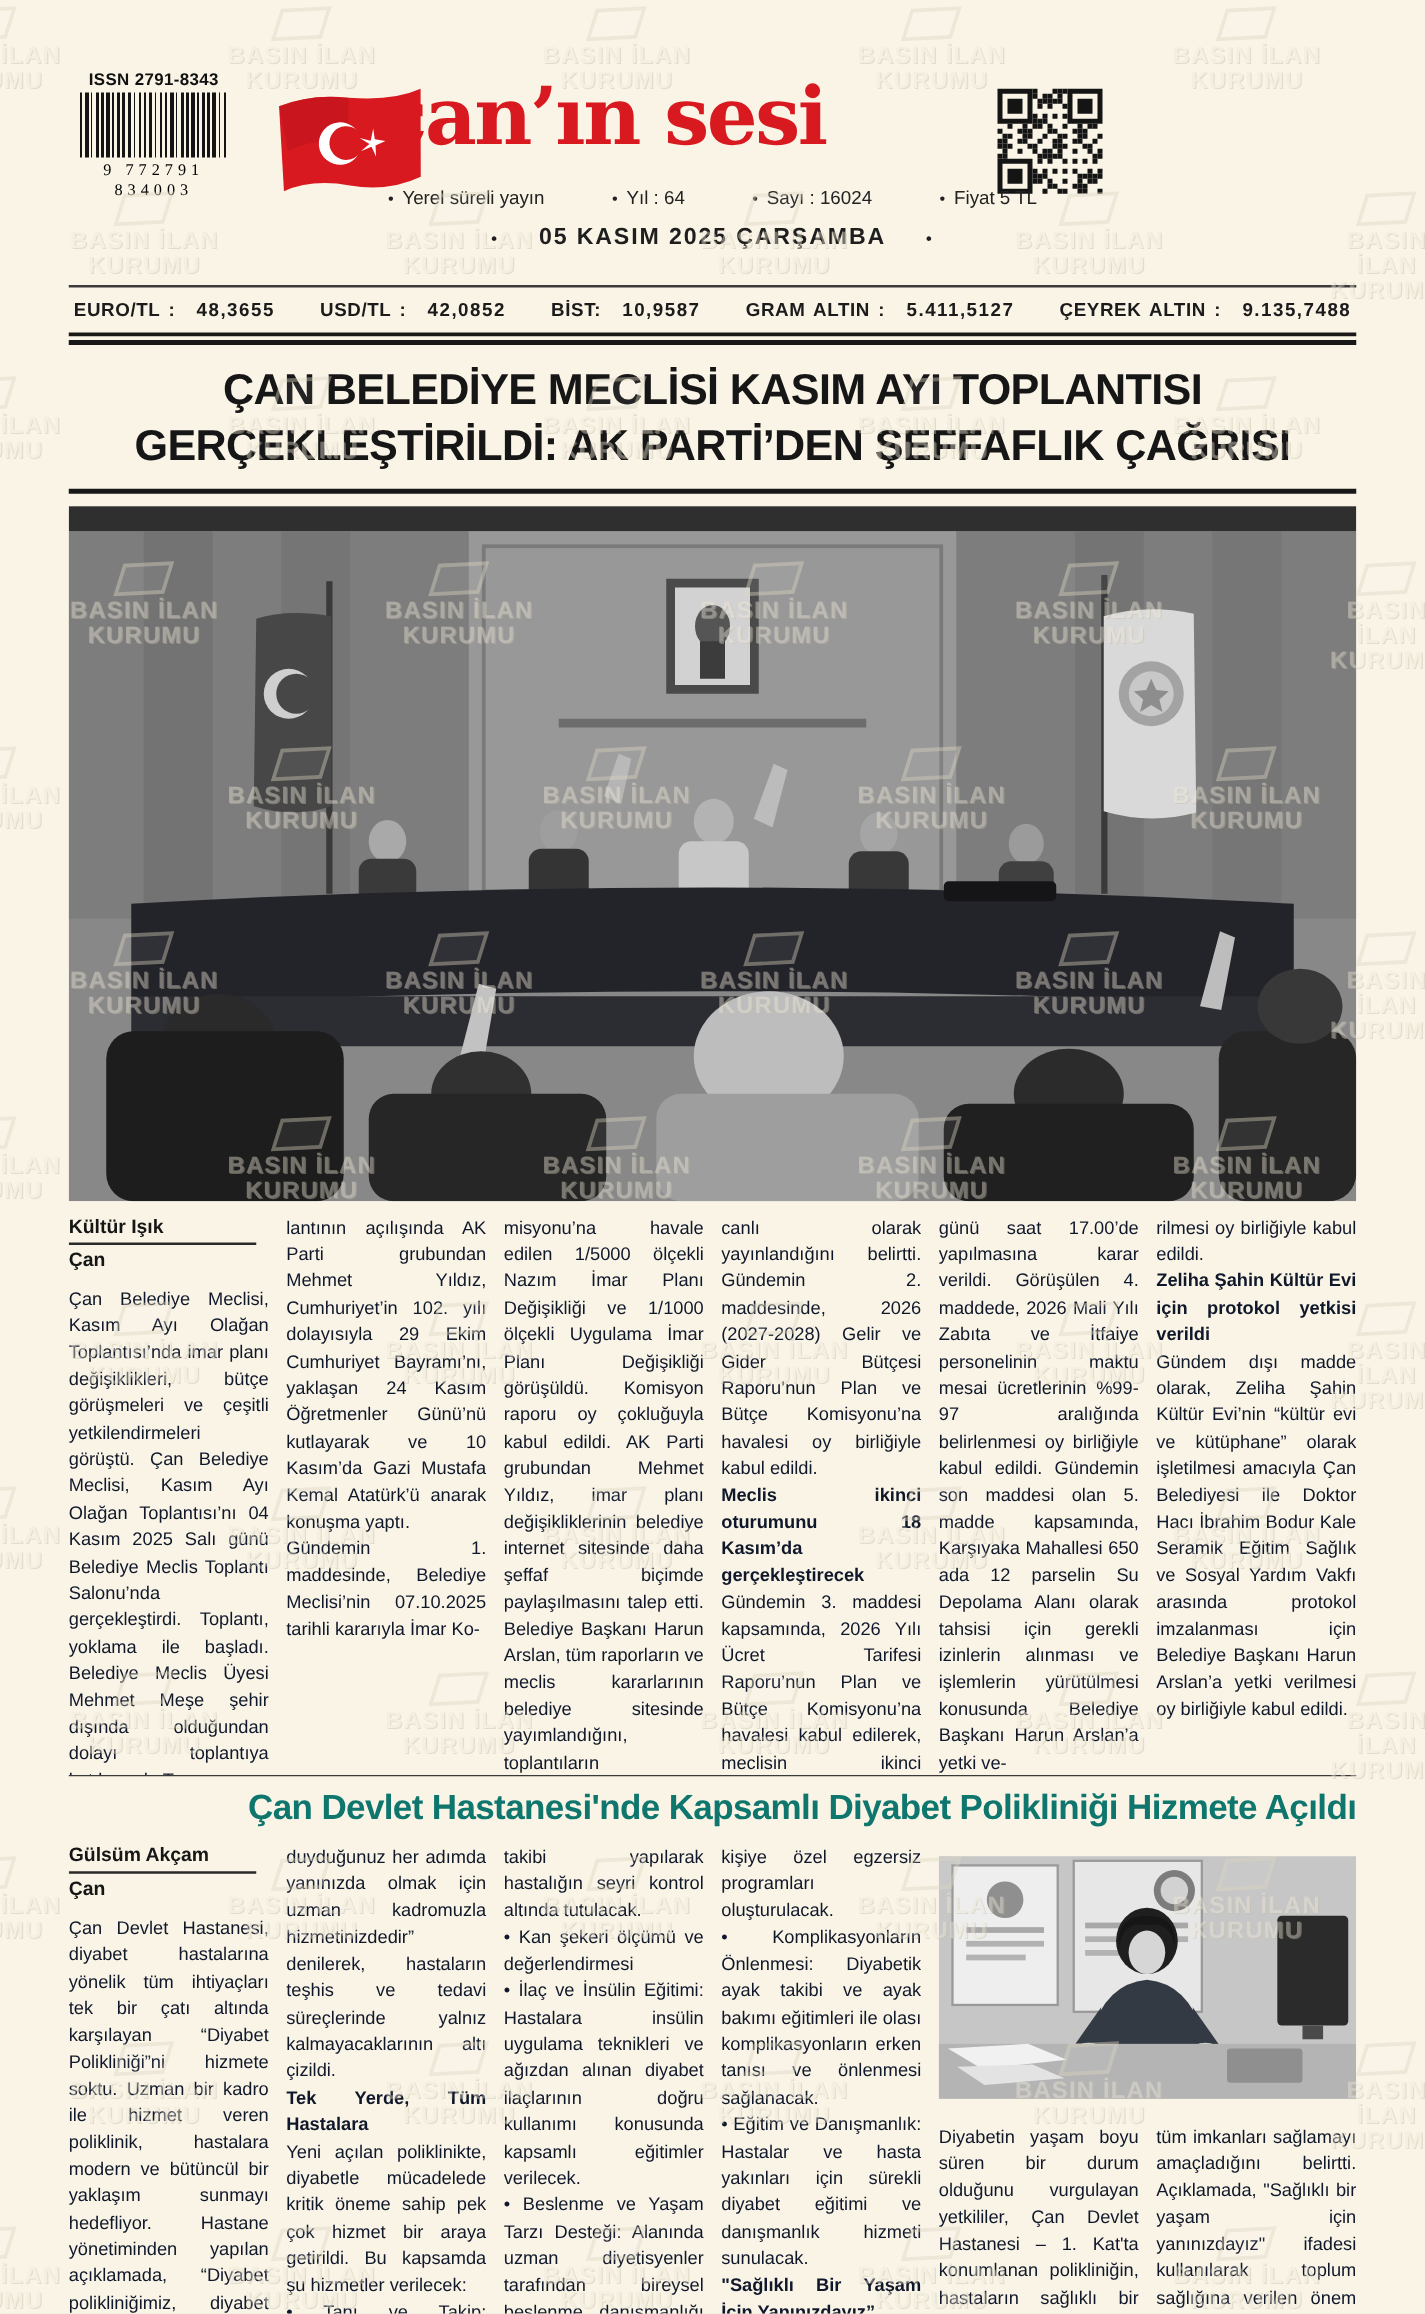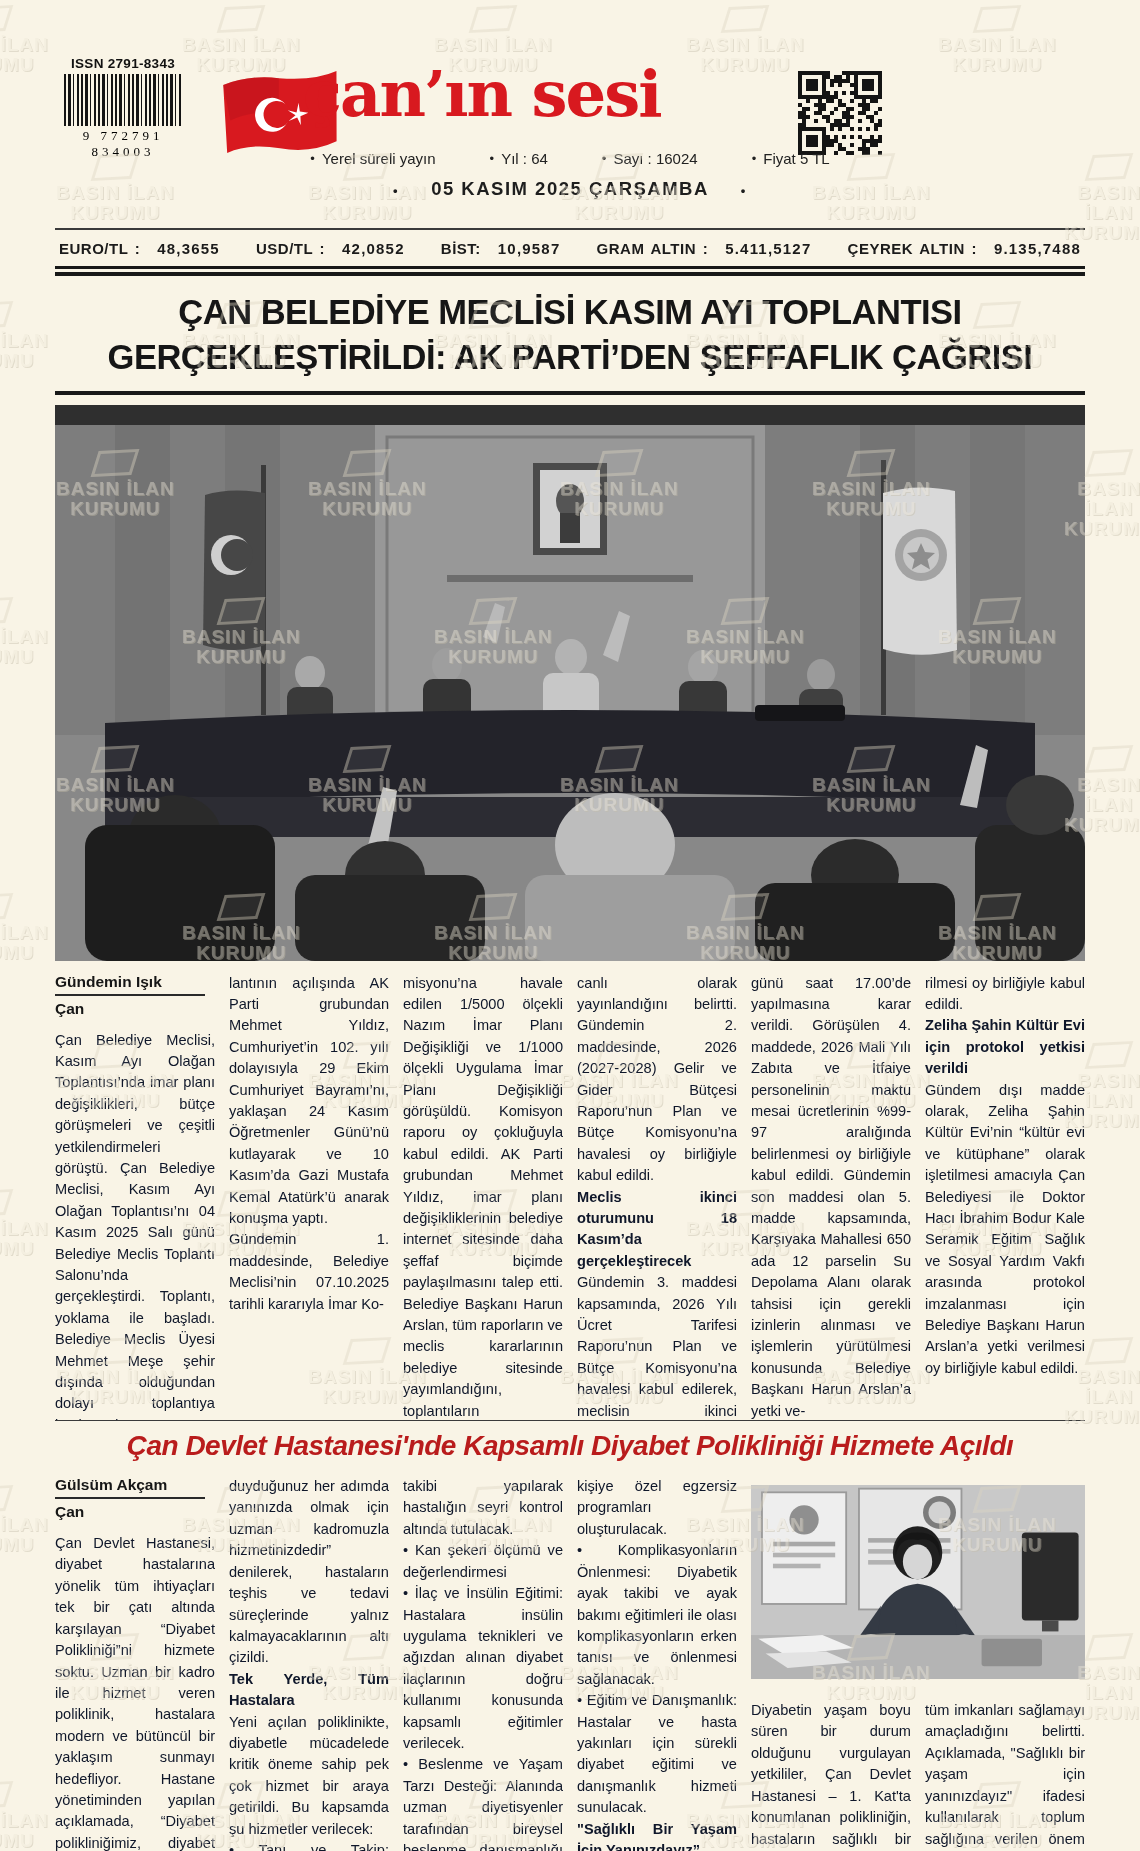--- a/index.html
+++ b/index.html
@@ -38,22 +38,22 @@
   .rule.double div{height:3.5px;background:#181818;}
   .rule.double div + div{margin-top:3px;}
   
   .ticker{margin:0 55px;padding:10px 4px 9px;display:flex;justify-content:space-between;
           font-weight:700;font-size:15px;color:#1b1b1b;position:relative;z-index:1;}
   .ticker .lab{letter-spacing:.5px;word-spacing:2px;}
   .ticker .val{margin-left:17px;letter-spacing:1.2px;}
   
   h1{margin:0;padding:14px 55px 10px;text-align:center;font-size:34.5px;line-height:1.32;
      font-weight:700;color:#161616;letter-spacing:-.5px;white-space:nowrap;position:relative;z-index:1;}
-  h2{margin:0;padding:9px 55px 8px;text-align:center;font-size:28px;font-weight:700;color:#b91c1c;
-     letter-spacing:-.5px;white-space:nowrap;position:relative;z-index:1;font-style:italic;}
+  h2{margin:0;padding:9px 55px 8px;text-align:right;font-size:28px;font-weight:700;color:#0f766e;
+     letter-spacing:-.5px;white-space:nowrap;position:relative;z-index:1;}
   
   .photo1{margin:10px 55px 12px;position:relative;z-index:1;line-height:0;}
   .photo2{line-height:0;}
   
   .cols{margin:0 55px;display:grid;grid-template-columns:repeat(6,1fr);gap:14px;
         position:relative;z-index:1;overflow:hidden;}
   .cols-a1{height:447px;}
   .cols-a2{height:392px;margin-top:6px;}
   .col{overflow:hidden;}
   .seg{margin:0;font-size:14.6px;line-height:21.4px;text-align:justify;color:#0f172a;
@@ -664,21 +664,21 @@
         <rect x="700" y="478" width="200" height="78" rx="20" fill="#202020"></rect>
         <rect x="920" y="420" width="110" height="136" rx="22" fill="#262626"></rect>
         <ellipse cx="985" cy="400" rx="34" ry="30" fill="#383838"></ellipse>
       </g>
     </svg>
   </figure>
 
   <section class="cols cols-a1">
     <div class="col">
       <div class="byline">
-        <span class="byline-name">Gündemin Işık</span>
+        <span class="byline-name">Kültür Işık</span>
         <span class="byline-loc">Çan</span>
       </div>
     <p class="seg normal">Çan Belediye Meclisi, Kasım Ayı Olağan Toplantısı’nda imar planı değişiklikleri, bütçe görüşmeleri ve çeşitli yetkilendirmeleri görüştü. Çan Belediye Meclisi, Kasım Ayı Olağan Toplantısı’nı 04 Kasım 2025 Salı günü Belediye Meclis Toplantı Salonu’nda gerçekleştirdi. Toplantı, yoklama ile başladı. Belediye Meclis Üyesi Mehmet Meşe şehir dışında olduğundan dolayı toplantıya katılamadı. Top-</p>
       </div>
     <div class="col">
         <p class="seg normal">lantının açılışında AK Parti grubundan Mehmet Yıldız, Cumhuriyet’in 102. yılı dolayısıyla 29 Ekim Cumhuriyet Bayramı’nı, yaklaşan 24 Kasım Öğretmenler Günü’nü kutlayarak ve 10 Kasım’da Gazi Mustafa Kemal Atatürk’ü anarak konuşma yaptı.</p>
         <p class="seg normal">Gündemin 1. maddesinde, Belediye Meclisi’nin 07.10.2025 tarihli kararıyla İmar Ko-</p>
       </div>
     <div class="col">
         <p class="seg normal">misyonu’na havale edilen 1/5000 ölçekli Nazım İmar Planı Değişikliği ve 1/1000 ölçekli Uygulama İmar Planı Değişikliği görüşüldü. Komisyon raporu oy çokluğuyla kabul edildi. AK Parti grubundan Mehmet Yıldız, imar planı değişikliklerinin belediye internet sitesinde daha şeffaf biçimde paylaşılmasını talep etti. Belediye Başkanı Harun Arslan, tüm raporların ve meclis kararlarının belediye sitesinde yayımlandığını, toplantıların</p>

